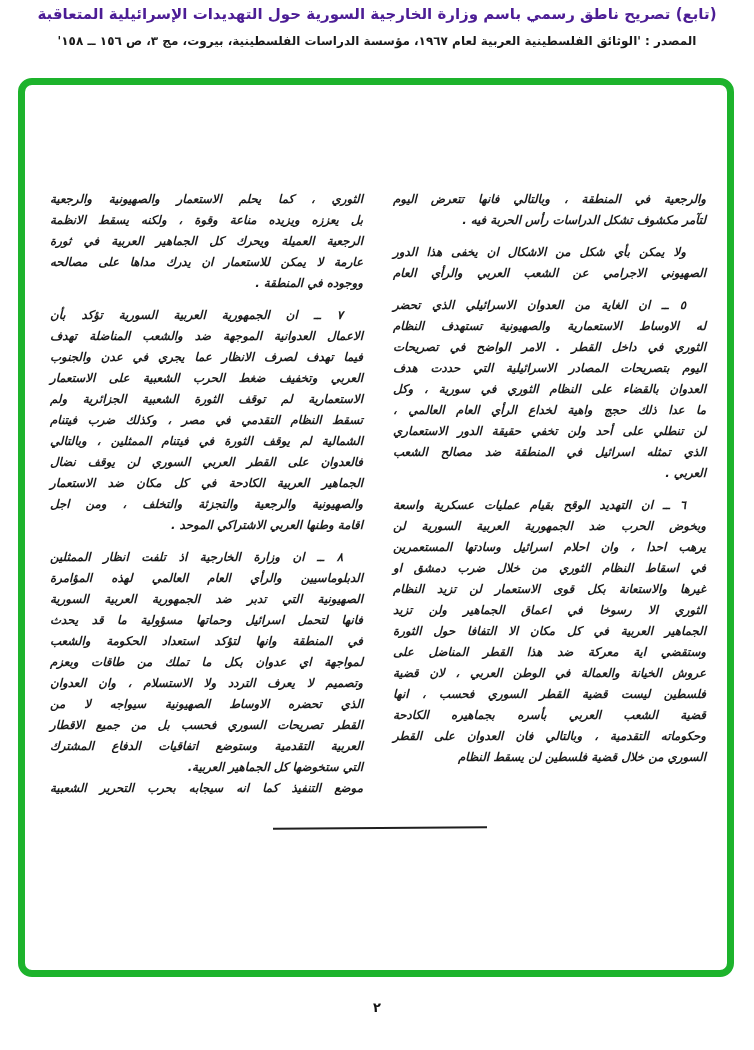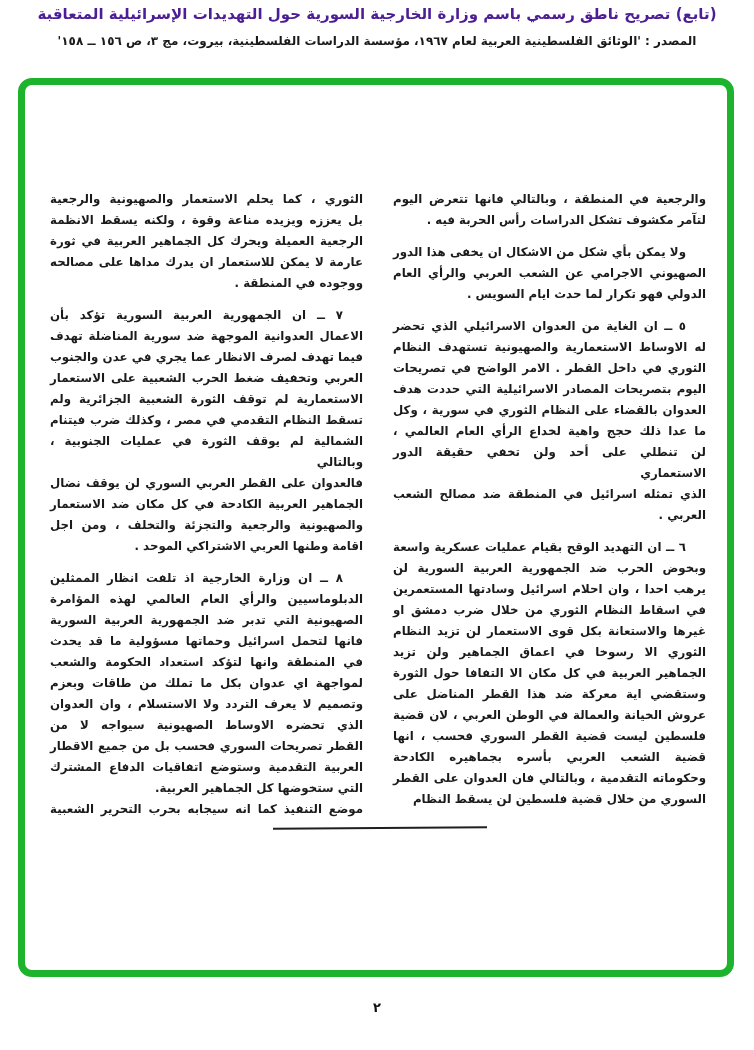--- a/index.html
+++ b/index.html
@@ -54,20 +54,21 @@
     color: #1b1b1b;
   }
   .col-right { left: 393px; }
   .col-left  { left: 50px; }
   .para {
     margin: 0 0 11px 0;
     font-size: 11.8px;
     font-weight: 700;
     line-height: 21px;
     color: #1b1b1b;
+    font-style: italic;
   }
   .tline {
     text-align: justify;
     text-align-last: justify;
     white-space: normal;
   }
   .tline.lastline { text-align-last: right; }
   .tline.firstline { padding-right: 20px; }
   .end-divider {
     position: absolute;
@@ -99,21 +100,20 @@
 <div class="frame" style="border-color: rgb(29, 179, 44);"></div>
 
 <div class="text-col col-right">
     <div class="para">
       <div class="tline">والرجعية في المنطقة ، وبالتالي فانها تتعرض اليوم</div>
       <div class="tline lastline">لتآمر مكشوف تشكل الدراسات رأس الحربة فيه .</div>
     </div>
     <div class="para">
       <div class="tline firstline">ولا يمكن بأي شكل من الاشكال ان يخفى هذا الدور</div>
       <div class="tline">الصهيوني الاجرامي عن الشعب العربي والرأي العام</div>
-      <div class="tline lastline">الدولي فهو تكرار لما حدث ايام السويس .</div>
     </div>
     <div class="para">
       <div class="tline firstline">٥ ــ ان الغاية من العدوان الاسرائيلي الذي تحضر</div>
       <div class="tline">له الاوساط الاستعمارية والصهيونية تستهدف النظام</div>
       <div class="tline">الثوري في داخل القطر . الامر الواضح في تصريحات</div>
       <div class="tline">اليوم بتصريحات المصادر الاسرائيلية التي حددت هدف</div>
       <div class="tline">العدوان بالقضاء على النظام الثوري في سورية ، وكل</div>
       <div class="tline">ما عدا ذلك حجج واهية لخداع الرأي العام العالمي ،</div>
       <div class="tline">لن تنطلي على أحد ولن تخفي حقيقة الدور الاستعماري</div>
       <div class="tline">الذي تمثله اسرائيل في المنطقة ضد مصالح الشعب</div>
@@ -139,26 +139,26 @@
 <div class="text-col col-left">
     <div class="para">
       <div class="tline">الثوري ، كما يحلم الاستعمار والصهيونية والرجعية</div>
       <div class="tline">بل يعززه ويزيده مناعة وقوة ، ولكنه يسقط الانظمة</div>
       <div class="tline">الرجعية العميلة ويحرك كل الجماهير العربية في ثورة</div>
       <div class="tline">عارمة لا يمكن للاستعمار ان يدرك مداها على مصالحه</div>
       <div class="tline lastline">ووجوده في المنطقة .</div>
     </div>
     <div class="para">
       <div class="tline firstline">٧ ــ ان الجمهورية العربية السورية تؤكد بأن</div>
-      <div class="tline">الاعمال العدوانية الموجهة ضد سورية المناضلة تهدف</div>
+      <div class="tline">الاعمال العدوانية الموجهة ضد والشعب المناضلة تهدف</div>
       <div class="tline">فيما تهدف لصرف الانظار عما يجري في عدن والجنوب</div>
       <div class="tline">العربي وتخفيف ضغط الحرب الشعبية على الاستعمار</div>
       <div class="tline">الاستعمارية لم توقف الثورة الشعبية الجزائرية ولم</div>
       <div class="tline">تسقط النظام التقدمي في مصر ، وكذلك ضرب فيتنام</div>
-      <div class="tline">الشمالية لم يوقف الثورة في عمليات الجنوبية ، وبالتالي</div>
+      <div class="tline">الشمالية لم يوقف الثورة في فيتنام الممثلين ، وبالتالي</div>
       <div class="tline">فالعدوان على القطر العربي السوري لن يوقف نضال</div>
       <div class="tline">الجماهير العربية الكادحة في كل مكان ضد الاستعمار</div>
       <div class="tline">والصهيونية والرجعية والتجزئة والتخلف ، ومن اجل</div>
       <div class="tline lastline">اقامة وطنها العربي الاشتراكي الموحد .</div>
     </div>
     <div class="para">
       <div class="tline firstline">٨ ــ ان وزارة الخارجية اذ تلفت انظار الممثلين</div>
       <div class="tline">الدبلوماسيين والرأي العام العالمي لهذه المؤامرة</div>
       <div class="tline">الصهيونية التي تدبر ضد الجمهورية العربية السورية</div>
       <div class="tline">فانها لتحمل اسرائيل وحماتها مسؤولية ما قد يحدث</div>

